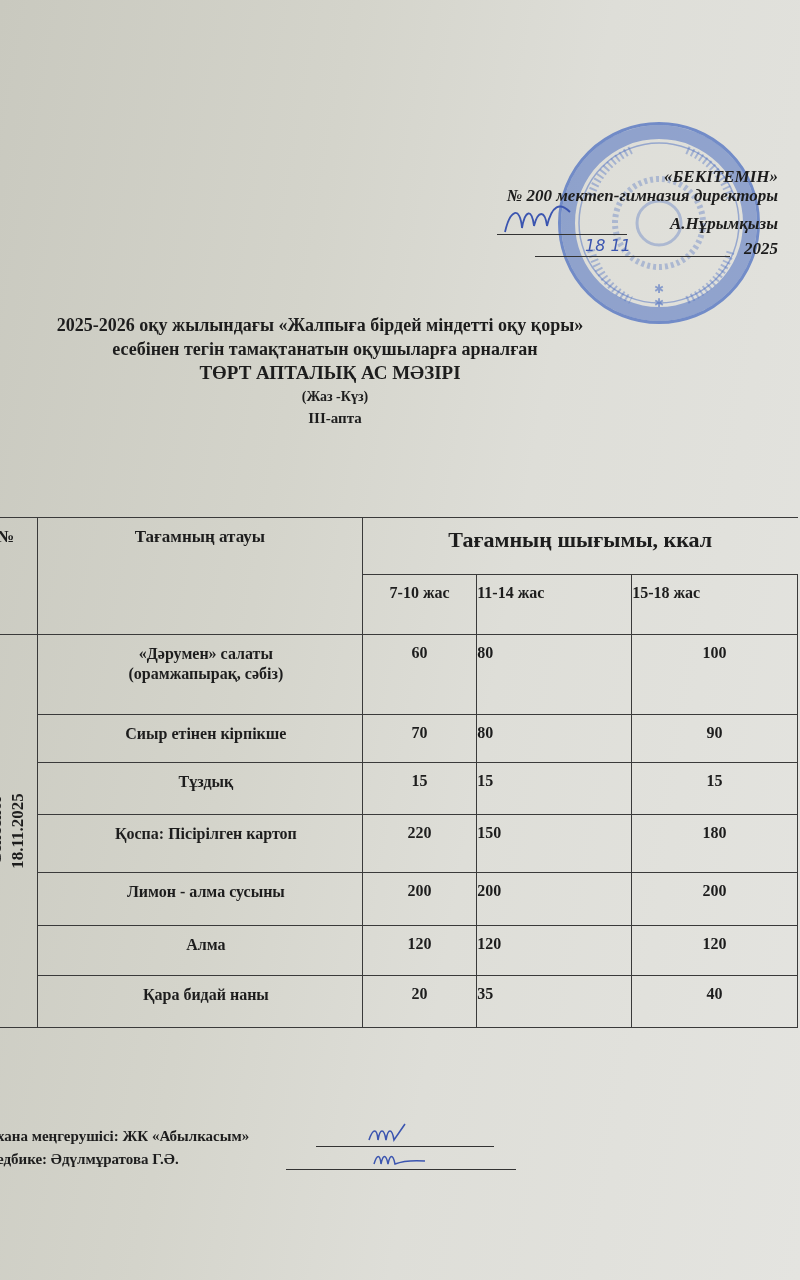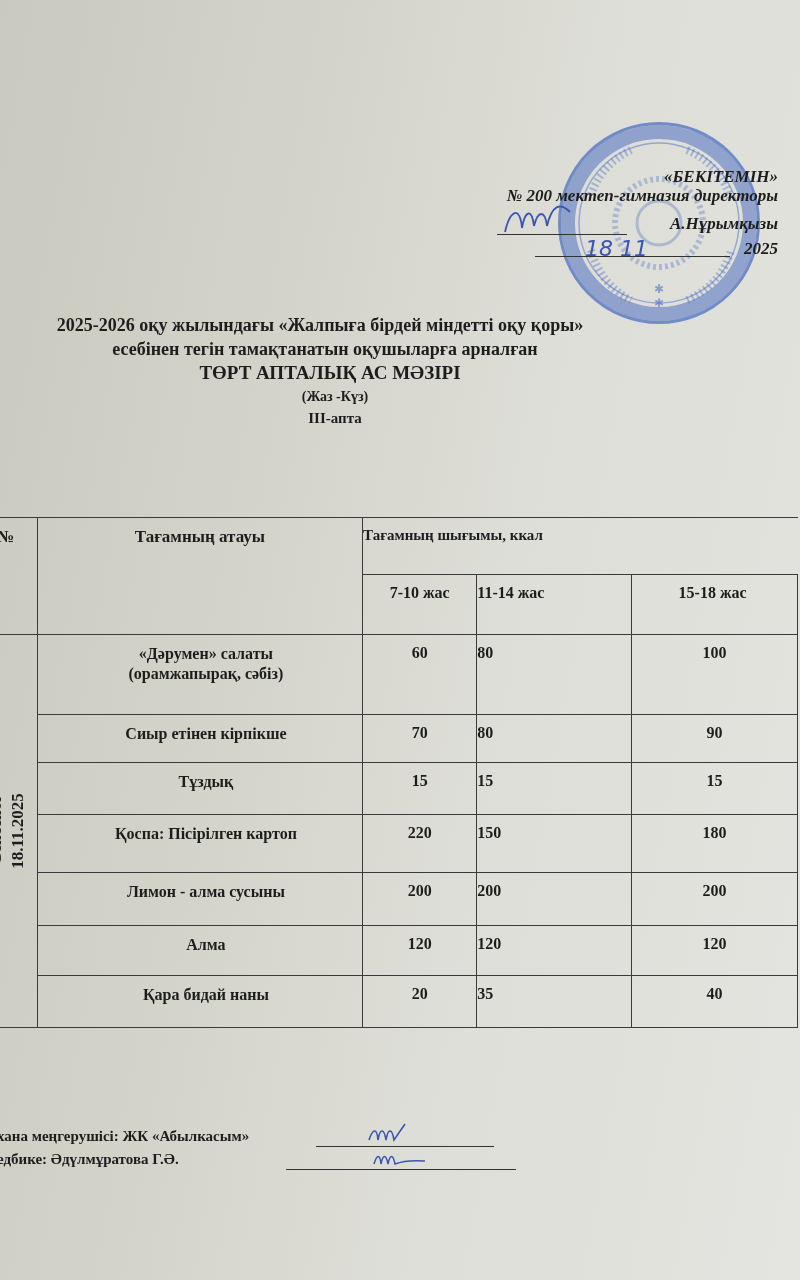--- a/index.html
+++ b/index.html
@@ -72,42 +72,42 @@
 <div class="abs approve" style="top:213px;">А.Нұрымқызы</div>
 <div class="abs" style="left:497px; top:234px; width:130px;">
   <div class="sign-line" style="left:0; width:130px; top:0;"></div>
 </div>
 <svg class="abs" style="left:500px; top:200px;" width="80" height="40">
   <path d="M5 32 C10 10, 20 5, 22 28 C25 10, 32 8, 34 26 C38 10, 45 10, 47 26 C52 5, 60 2, 70 12" stroke="#3b55b0" stroke-width="1.8" fill="none"></path>
 </svg>
 <div class="abs" style="left:535px; top:256px; width:200px;">
   <div class="sign-line" style="left:0; width:195px; top:0;"></div>
 </div>
-<div class="abs" style="left:585px; top:236px; color:#3b55b0; font-style:italic; font-size:22px; font-family:'DejaVu Sans', sans-serif;">18  11</div>
+<div class="abs" style="left:585px; top:236px; color:#3b55b0; font-style:italic; font-size:16px; font-family:'DejaVu Sans', sans-serif;">18  11</div>
 <div class="abs approve" style="top:238px;">2025</div>
 
 <div class="abs title-line" style="top:315px; font-size:18px; left:-150px; width:940px; text-align:center;">2025-2026 оқу жылындағы  «Жалпыға бірдей міндетті оқу қоры»</div>
 <div class="abs title-line" style="top:339px; font-size:18px; left:-120px; width:890px;">есебінен тегін тамақтанатын оқушыларға арналған</div>
 <div class="abs title-line" style="top:362px; font-size:19px; left:-110px; width:880px;">ТӨРТ АПТАЛЫҚ АС МӘЗІРІ</div>
 <div class="abs title-line" style="top:389px; font-size:14px; left:-110px; width:890px; font-weight:bold;">(Жаз -Күз)</div>
 <div class="abs title-line" style="top:410px; font-size:15px; left:-110px; width:890px;">ІІІ-апта</div>
 
 <table class="menu">
   <tbody>
       <tr class="hdr1">
     <td class="c-no cellpad" rowspan="2" style="text-align:left; font-size:17px;">
       <span style="margin-left:-2px;">№</span>
     </td>
     <td class="c-name cellpad" rowspan="2" style="text-align:center; padding-left:0 !important; font-size:17px;">Тағамның атауы</td>
-    <td colspan="3" class="cellpad" style="text-align:left; font-size:15px; border-right:none;">Тағамның шығымы, ккал</td>
+    <td colspan="3" class="cellpad" style="text-align:center; font-size:22px; border-right:none;">Тағамның шығымы, ккал</td>
   </tr>
   <tr class="hdr2">
     <td class="c-k1 cellpad">7-10 жас</td>
     <td class="c-k2 cellpad">11-14 жас</td>
-    <td class="c-k3 cellpad" style="text-align:center; padding-right:4px !important;">15-18 жас</td>
+    <td class="c-k3 cellpad" style="text-align:left; padding-right:4px !important;">15-18 жас</td>
   </tr>
 
   <tr style="height:80px;">
     <td class="c-no daycell" rowspan="7">
       <div class="day-rot">
         <div style="margin-top:-22px;">Сейсенбі</div>
         <div>18.11.2025</div>
       </div>
     </td>
     <td class="c-name namecell">

